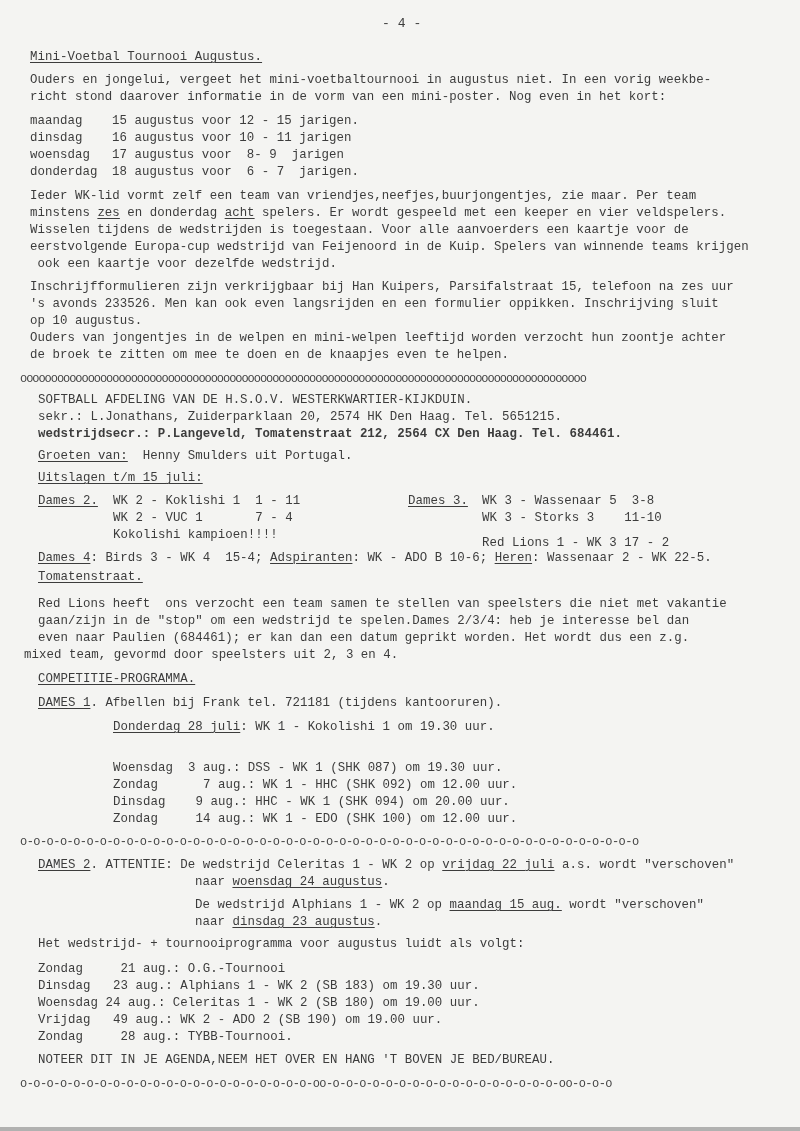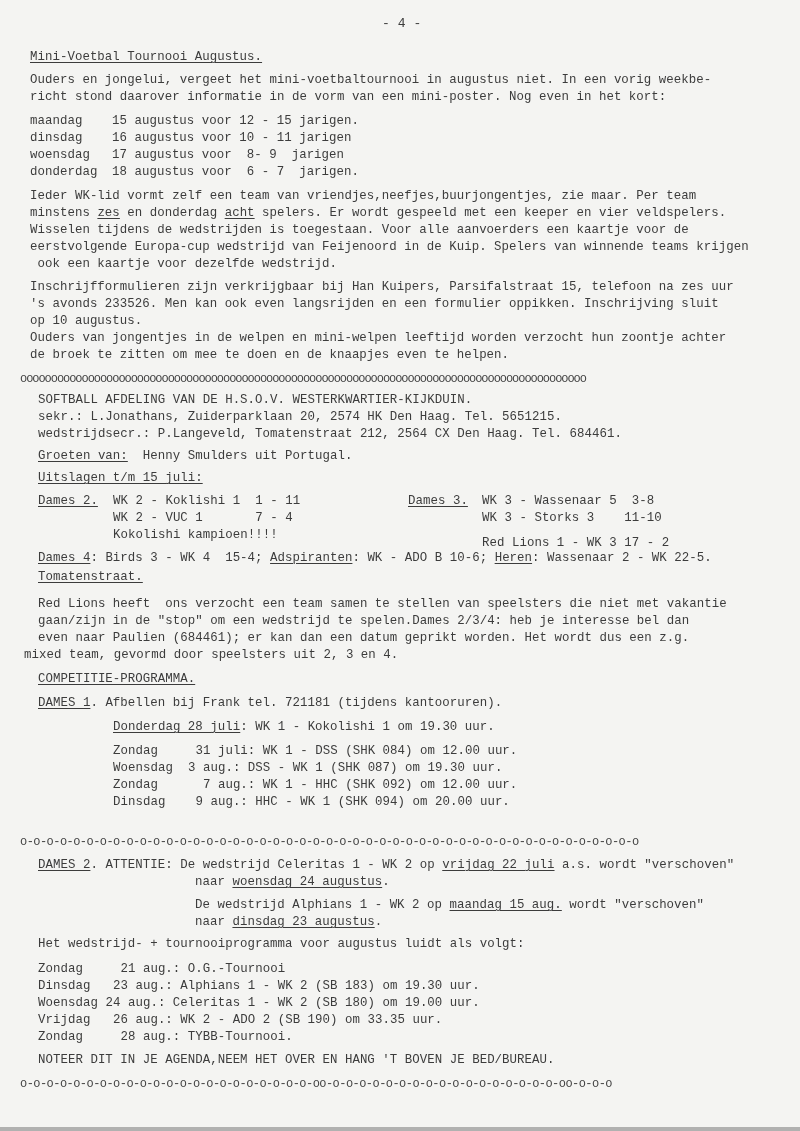--- a/index.html
+++ b/index.html
@@ -45,21 +45,21 @@
   <div class="line" style="left:30px;top:280px;">Inschrijfformulieren zijn verkrijgbaar bij Han Kuipers, Parsifalstraat 15, telefoon na zes uur</div>
   <div class="line" style="left:30px;top:297px;">'s avonds 233526. Men kan ook even langsrijden en een formulier oppikken. Inschrijving sluit</div>
   <div class="line" style="left:30px;top:314px;">op 10 augustus.</div>
   <div class="line" style="left:30px;top:331px;">Ouders van jongentjes in de welpen en mini-welpen leeftijd worden verzocht hun zoontje achter</div>
   <div class="line" style="left:30px;top:348px;">de broek te zitten om mee te doen en de knaapjes even te helpen.</div>
 
   <div class="line sep" style="left:20px;top:372px;letter-spacing:-1.05px;">oooooooooooooooooooooooooooooooooooooooooooooooooooooooooooooooooooooooooooooooooooooooooooo</div>
 
   <div class="line" style="left:38px;top:393px;">SOFTBALL AFDELING VAN DE H.S.O.V. WESTERKWARTIER-KIJKDUIN.</div>
   <div class="line" style="left:38px;top:410px;">sekr.: L.Jonathans, Zuiderparklaan 20, 2574 HK Den Haag. Tel. 5651215.</div>
-  <div class="line" style="left:38px;top:427px;">wedstrijdsecr.: P.Langeveld, Tomatenstraat 212, 2564 CX Den Haag. Tel. 684461.</div>
+  <div class="line" style="left:38px;top:427px;font-weight:bold;">wedstrijdsecr.: P.Langeveld, Tomatenstraat 212, 2564 CX Den Haag. Tel. 684461.</div>
   <div class="line" style="left:38px;top:449px;"><span class="u">Groeten van:</span><span>  Henny Smulders uit Portugal.</span></div>
 
   <div class="line u" style="left:38px;top:471px;">Uitslagen t/m 15 juli:</div>
 
   <div class="line u" style="left:38px;top:494px;">Dames 2.</div>
   <div class="line" style="left:113px;top:494px;">WK 2 - Koklishi 1  1 - 11</div>
   <div class="line" style="left:113px;top:511px;">WK 2 - VUC 1       7 - 4</div>
   <div class="line" style="left:113px;top:528px;">Kokolishi kampioen!!!!</div>
 
   <div class="line u" style="left:408px;top:494px;">Dames 3.</div>
@@ -73,38 +73,38 @@
   <div class="line" style="left:38px;top:597px;">Red Lions heeft  ons verzocht een team samen te stellen van speelsters die niet met vakantie</div>
   <div class="line" style="left:38px;top:614px;">gaan/zijn in de "stop" om een wedstrijd te spelen.Dames 2/3/4: heb je interesse bel dan</div>
   <div class="line" style="left:38px;top:631px;">even naar Paulien (684461); er kan dan een datum geprikt worden. Het wordt dus een z.g.</div>
   <div class="line" style="left:24px;top:648px;">mixed team, gevormd door speelsters uit 2, 3 en 4.</div>
 
   <div class="line u" style="left:38px;top:672px;">COMPETITIE-PROGRAMMA.</div>
 
   <div class="line" style="left:38px;top:696px;"><span class="u">DAMES 1</span><span>. Afbellen bij Frank tel. 721181 (tijdens kantooruren).</span></div>
   <div class="line" style="left:113px;top:720px;"><span class="u">Donderdag 28 juli</span><span>: WK 1 - Kokolishi 1 om 19.30 uur.</span></div>
 
-  <div class="line" style="left:113px;top:744px;"><span style="display:inline-block;width:60px;">Zondag</span><span>   31 juli: WK 1 - DSS (SHK 084) om 12.00 uur.</span></div>
   <div class="line" style="left:113px;top:761px;"><span style="display:inline-block;width:60px;">Woensdag</span><span>  3 aug.: DSS - WK 1 (SHK 087) om 19.30 uur.</span></div>
   <div class="line" style="left:113px;top:778px;"><span style="display:inline-block;width:60px;">Zondag</span><span>    7 aug.: WK 1 - HHC (SHK 092) om 12.00 uur.</span></div>
   <div class="line" style="left:113px;top:795px;"><span style="display:inline-block;width:60px;">Dinsdag</span><span>   9 aug.: HHC - WK 1 (SHK 094) om 20.00 uur.</span></div>
+  <div class="line" style="left:113px;top:812px;"><span style="display:inline-block;width:60px;">Zondag</span><span>   14 aug.: WK 1 - EDO (SHK 100) om 12.00 uur.</span></div>
 
   <div class="line sep" style="left:20px;top:835px;letter-spacing:-0.55px;">o-o-o-o-o-o-o-o-o-o-o-o-o-o-o-o-o-o-o-o-o-o-o-o-o-o-o-o-o-o-o-o-o-o-o-o-o-o-o-o-o-o-o-o-o-o-o</div>
 
   <div class="line" style="left:38px;top:858px;"><span class="u">DAMES 2</span><span>. ATTENTIE: De wedstrijd Celeritas 1 - WK 2 op </span><span class="u">vrijdag 22 juli</span><span> a.s. wordt "verschoven"</span></div>
   <div class="line" style="left:195px;top:875px;"><span>naar </span><span class="u">woensdag 24 augustus</span><span>.</span></div>
   <div class="line" style="left:195px;top:898px;"><span>De wedstrijd Alphians 1 - WK 2 op </span><span class="u">maandag 15 aug.</span><span> wordt "verschoven"</span></div>
   <div class="line" style="left:195px;top:915px;"><span>naar </span><span class="u">dinsdag 23 augustus</span><span>.</span></div>
 
   <div class="line" style="left:38px;top:937px;">Het wedstrijd- + tournooiprogramma voor augustus luidt als volgt:</div>
 
   <div class="line" style="left:38px;top:962px;"><span style="display:inline-block;width:60px;">Zondag</span><span>   21 aug.: O.G.-Tournooi</span></div>
   <div class="line" style="left:38px;top:979px;"><span style="display:inline-block;width:60px;">Dinsdag</span><span>  23 aug.: Alphians 1 - WK 2 (SB 183) om 19.30 uur.</span></div>
   <div class="line" style="left:38px;top:996px;"><span style="display:inline-block;width:60px;">Woensdag</span><span> 24 aug.: Celeritas 1 - WK 2 (SB 180) om 19.00 uur.</span></div>
-  <div class="line" style="left:38px;top:1013px;"><span style="display:inline-block;width:60px;">Vrijdag</span><span>  26 aug.: WK 2 - ADO 2 (SB 190) om 33.35 uur.</span></div>
+  <div class="line" style="left:38px;top:1013px;"><span style="display:inline-block;width:60px;">Vrijdag</span><span>  49 aug.: WK 2 - ADO 2 (SB 190) om 19.00 uur.</span></div>
   <div class="line" style="left:38px;top:1030px;"><span style="display:inline-block;width:60px;">Zondag</span><span>   28 aug.: TYBB-Tournooi.</span></div>
 
   <div class="line" style="left:38px;top:1053px;">NOTEER DIT IN JE AGENDA,NEEM HET OVER EN HANG 'T BOVEN JE BED/BUREAU.</div>
 
   <div class="line sep" style="left:20px;top:1077px;letter-spacing:-0.55px;">o-o-o-o-o-o-o-o-o-o-o-o-o-o-o-o-o-o-o-o-o-o-oo-o-o-o-o-o-o-o-o-o-o-o-o-o-o-o-o-o-oo-o-o-o</div>
 
   <div class="bottom-edge"></div>
 </div>
 
 </body></html>

